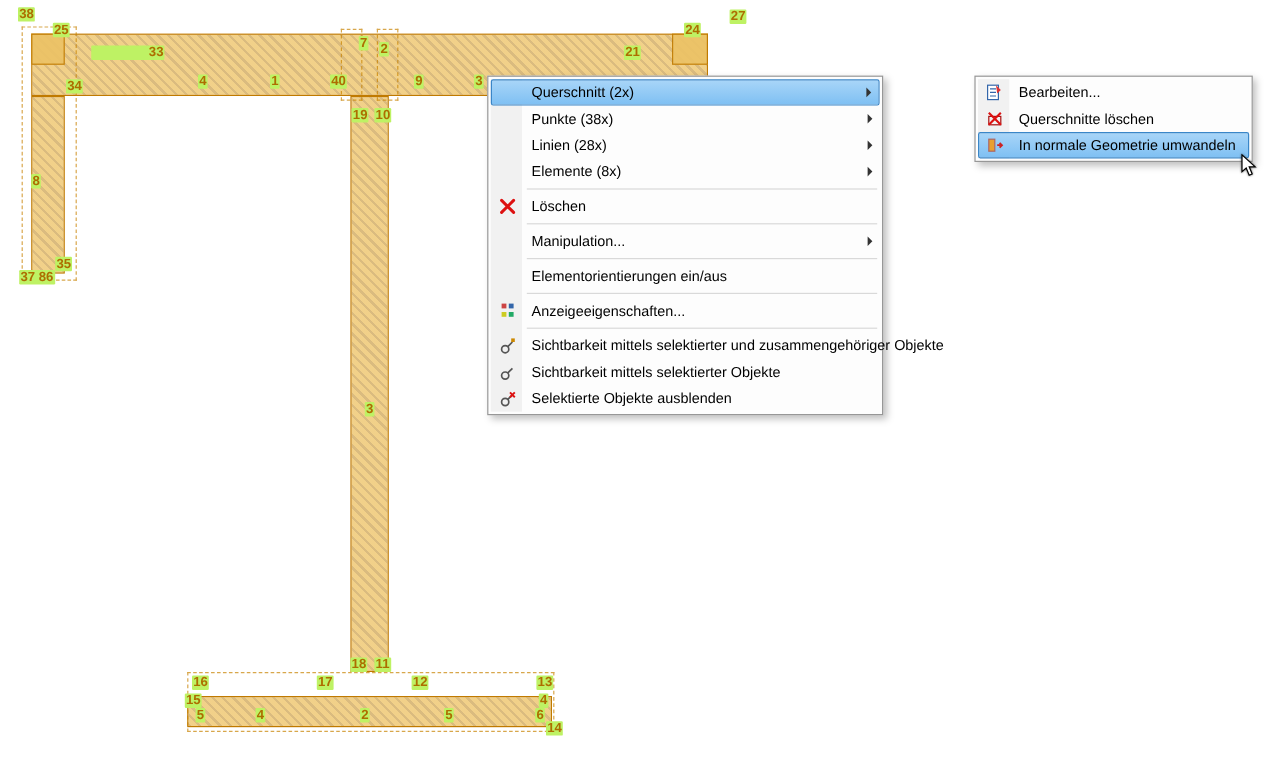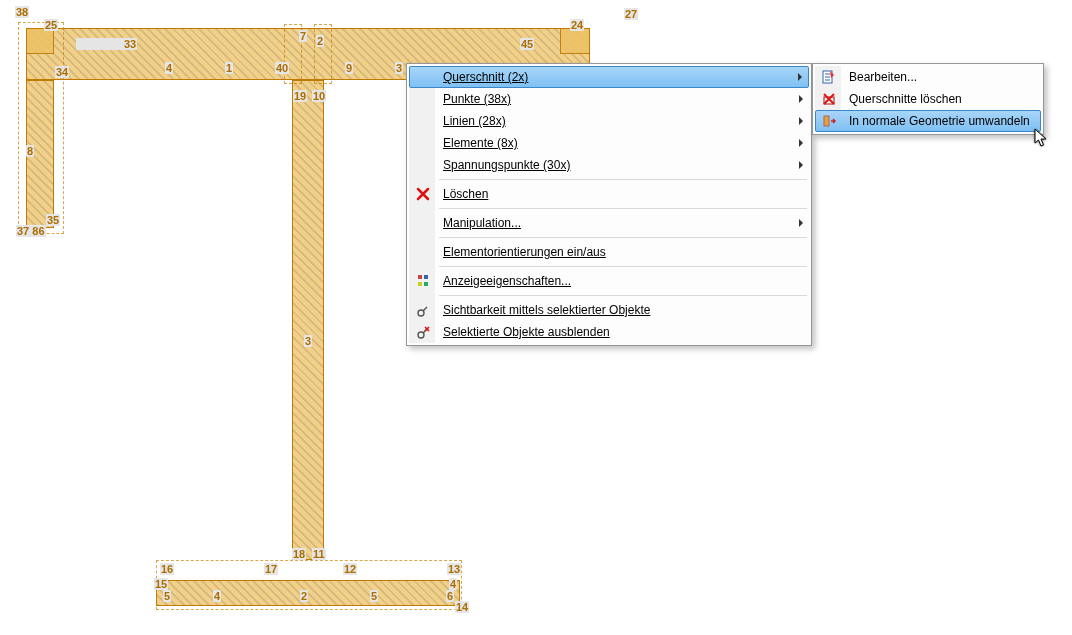--- a/index.html
+++ b/index.html
@@ -39,21 +39,21 @@
   }
   .outline {
     position: absolute;
     border: 1px dashed rgba(200,130,0,.7);
     box-sizing: border-box;
   }
   .num {
     position: absolute;
     font: 700 11px/12px "Segoe UI", Tahoma, sans-serif;
     color: #ad6e00;
-    background: #e5e5e5;
+    background: #bef264;
     padding: 0 1px;
     border-radius: 1px;
     white-space: nowrap;
   }
 
   
   .ctx-menu {
     position: absolute;
     background: #fdfdfd;
     border: 1px solid #979797;
@@ -103,21 +103,21 @@
     margin: 3px 2px 3px 30px;
     background: #d9d9d9;
   }
   .ctx-icon {
     position: absolute;
     left: 6px; top: 50%;
     transform: translateY(-50%);
     width: 16px; height: 16px;
   }
 
-  .main-menu { left: 406px; top: 63px; width: 406px; text-decoration: underline; }
+  .main-menu { left: 406px; top: 63px; width: 330px; }
   .sub-menu  { left: 812px; top: 63px; width: 232px; }
 
   
   .cursor {
     position: absolute;
     width: 14px; height: 20px;
     pointer-events: none;
   }
   .cursor svg { filter: drop-shadow(0 0 1px rgba(0,0,0,.6)); }
 </style>
@@ -140,23 +140,23 @@
 
   <div class="outline" style="left:284px; top:24px; width:18px; height:60px;"></div>
   <div class="outline" style="left:314px; top:24px; width:18px; height:60px;"></div>
   <div class="outline" style="left:156px; top:560px; width:306px; height:50px;"></div>
 
   <span class="num" style="left:15px; top:6px;">38</span>
   <span class="num" style="left:44px; top:19px;">25</span>
   <span class="num" style="left:76px; top:38px;padding-left:48px;">33</span>
   <span class="num" style="left:299px; top:30px;">7</span>
   <span class="num" style="left:316px; top:35px;">2</span>
-  <span class="num" style="left:520px; top:38px;">45</span>
+  <span class="num" style="left:520px; top:38px;">21</span>
   <span class="num" style="left:570px; top:19px;">24</span>
-  <span class="num" style="left:608px; top:8px;margin-left:16px;">27</span>
+  <span class="num" style="left:608px; top:8px;">27</span>
 
   <span class="num" style="left:55px; top:66px;">34</span>
   <span class="num" style="left:165px; top:62px;">4</span>
   <span class="num" style="left:225px; top:62px;">1</span>
   <span class="num" style="left:275px; top:62px;">40</span>
   <span class="num" style="left:345px; top:62px;">9</span>
   <span class="num" style="left:395px; top:62px;">3</span>
   <span class="num" style="left:293px; top:90px;">19</span>
   <span class="num" style="left:312px; top:90px;">10</span>
 
@@ -196,24 +196,20 @@
     <span class="arrow"></span>
   </div>
   <div class="ctx-item">
     <span>Linien (28x)</span>
     <span class="arrow"></span>
   </div>
   <div class="ctx-item">
     <span>Elemente (8x)</span>
     <span class="arrow"></span>
   </div>
-  <div class="ctx-item">
-    <span>Spannungspunkte (30x)</span>
-    <span class="arrow"></span>
-  </div>
 
   <div class="ctx-sep"></div>
 
   <div class="ctx-item">
     <span class="ctx-icon">
       <svg viewBox="0 0 16 16">
           <path d="M3 3 L13 13 M13 3 L3 13" stroke="#d11" stroke-width="2.5" stroke-linecap="round"></path>
         </svg>
     </span>
     <span>Löschen</span>
@@ -241,20 +237,30 @@
           <rect x="9" y="2" width="4" height="4" fill="#36a"></rect>
           <rect x="3" y="9" width="4" height="4" fill="#cc2"></rect>
           <rect x="9" y="9" width="4" height="4" fill="#2a6"></rect>
         </svg>
     </span>
     <span>Anzeigeeigenschaften...</span>
   </div>
 
   <div class="ctx-sep"></div>
 
+  <div class="ctx-item">
+    <span class="ctx-icon">
+      <svg viewBox="0 0 16 16">
+          <circle cx="6" cy="11" r="3" fill="none" stroke="#555" stroke-width="1.4"></circle>
+          <path d="M8 9 L12 5" stroke="#555" stroke-width="1.4"></path>
+          <rect x="11" y="2" width="3" height="3" fill="#c80"></rect>
+        </svg>
+    </span>
+    <span>Sichtbarkeit mittels selektierter und zusammengehöriger Objekte</span>
+  </div>
   <div class="ctx-item">
     <span class="ctx-icon">
       <svg viewBox="0 0 16 16">
           <circle cx="6" cy="11" r="3" fill="none" stroke="#555" stroke-width="1.4"></circle>
           <path d="M8 9 L12 5" stroke="#555" stroke-width="1.4"></path>
         </svg>
     </span>
     <span>Sichtbarkeit mittels selektierter Objekte</span>
   </div>
   <div class="ctx-item">

